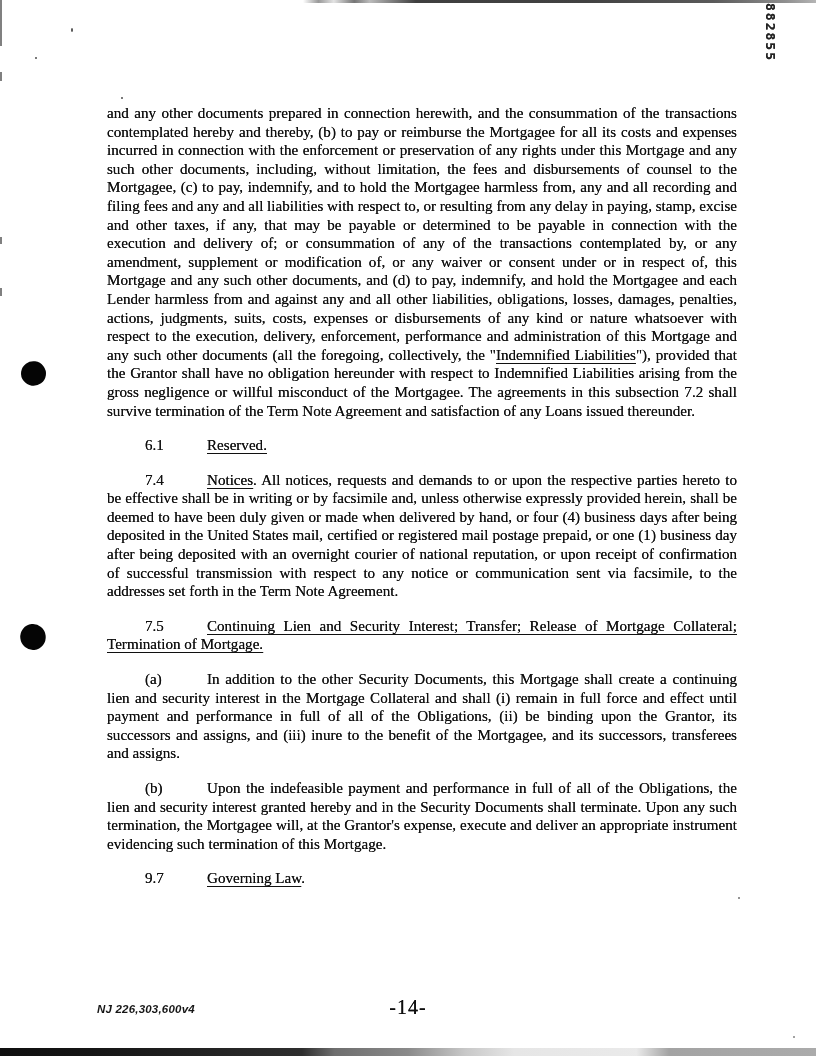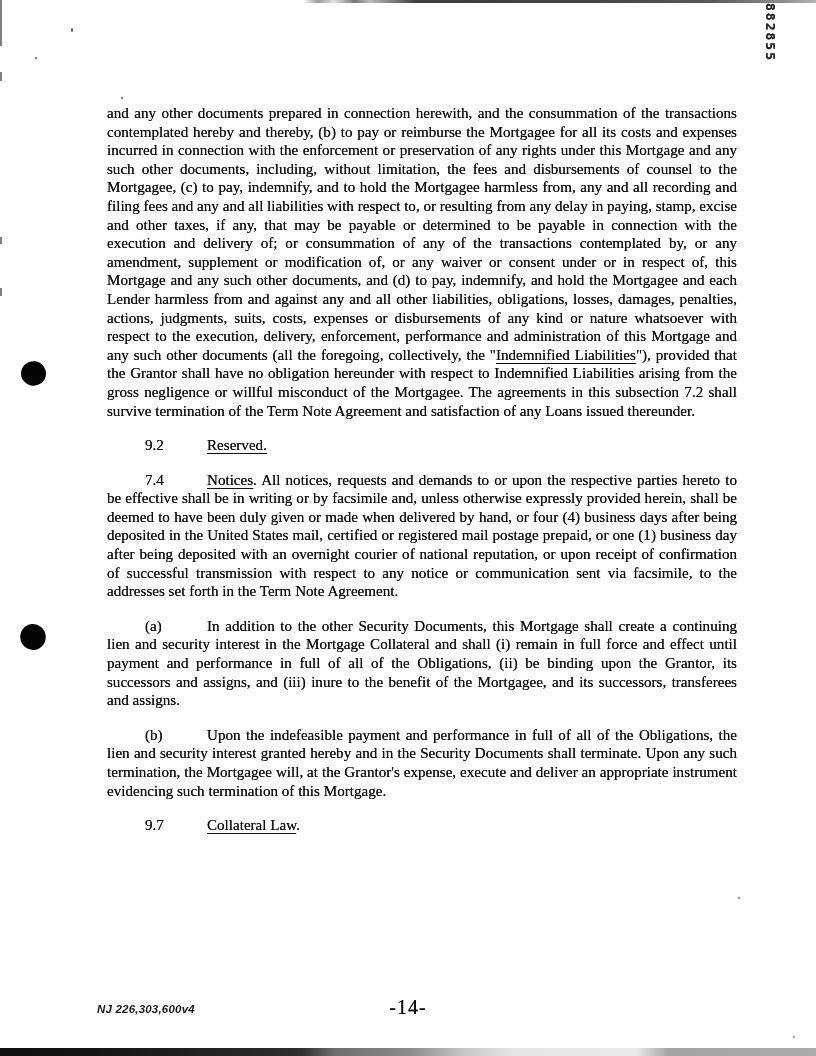--- a/index.html
+++ b/index.html
@@ -122,23 +122,24 @@
   <div class="speck sp5"></div>
   <div class="speck sp6"></div>
 
   <div class="hole-dot one"></div>
   <div class="hole-dot two"></div>
 
   <div class="stamp">882855</div>
 
   <div class="doc-body">
       <p class="para flush"><span>and any other documents prepared in connection herewith, and the consummation of the transactions contemplated hereby and thereby, (b) to pay or reimburse the Mortgagee for all its costs and expenses incurred in connection with the enforcement or preservation of any rights under this Mortgage and any such other documents, including, without limitation, the fees and disbursements of counsel to the Mortgagee, (c) to pay, indemnify, and to hold the Mortgagee harmless from, any and all recording and filing fees and any and all liabilities with respect to, or resulting from any delay in paying, stamp, excise and other taxes, if any, that may be payable or determined to be payable in connection with the execution and delivery of; or consummation of any of the transactions contemplated by, or any amendment, supplement or modification of, or any waiver or consent under or in respect of, this Mortgage and any such other documents, and (d) to pay, indemnify, and hold the Mortgagee and each Lender harmless from and against any and all other liabilities, obligations, losses, damages, penalties, actions, judgments, suits, costs, expenses or disbursements of any kind or nature whatsoever with respect to the execution, delivery, enforcement, performance and administration of this Mortgage and any such other documents (all the foregoing, collectively, the "</span><span class="u">Indemnified Liabilities</span><span>"), provided that the Grantor shall have no obligation hereunder with respect to Indemnified Liabilities arising from the gross negligence or willful misconduct of the Mortgagee.  The agreements in this subsection 7.2 shall survive termination of the Term Note Agreement and satisfaction of any Loans issued thereunder.</span></p>
-      <p class="para"><span class="num">9.2</span><span class="u">Reserved.</span></p>
+      <p class="para"><span class="num">6.1</span><span class="u">Reserved.</span></p>
       <p class="para"><span class="num">7.4</span><span class="u">Notices</span><span>.  All notices, requests and demands to or upon the respective parties hereto to be effective shall be in writing or by facsimile and, unless otherwise expressly provided herein, shall be deemed to have been duly given or made when delivered by hand, or four (4) business days after being deposited in the United States mail, certified or registered mail postage prepaid, or one (1) business day after being deposited with an overnight courier of national reputation, or upon receipt of confirmation of successful transmission with respect to any notice or communication sent via facsimile, to the addresses set forth in the Term Note Agreement.</span></p>
+      <p class="para"><span class="num">7.5</span><span class="u">Continuing Lien and Security Interest; Transfer; Release of Mortgage Collateral; Termination of Mortgage.</span></p>
       <p class="para"><span class="num">(a)</span><span>In addition to the other Security Documents, this Mortgage shall create a continuing lien and security interest in the Mortgage Collateral and shall (i) remain in full force and effect until payment and performance in full of all of the Obligations, (ii) be binding upon the Grantor, its successors and assigns, and (iii) inure to the benefit of the Mortgagee, and its successors, transferees and assigns.</span></p>
       <p class="para"><span class="num">(b)</span><span>Upon the indefeasible payment and performance in full of all of the Obligations, the lien and security interest granted hereby and in the Security Documents shall terminate.  Upon any such termination, the Mortgagee will, at the Grantor's expense, execute and deliver an appropriate instrument evidencing such termination of this Mortgage.</span></p>
-      <p class="para"><span class="num">9.7</span><span class="u">Collateral Law</span><span>.</span></p>
+      <p class="para"><span class="num">9.7</span><span class="u">Governing Law</span><span>.</span></p>
     </div>
 
   <div class="footer-doc-id">NJ 226,303,600v4</div>
   <div class="page-number">-14-</div>
 
 </div>
 
 </body></html>

